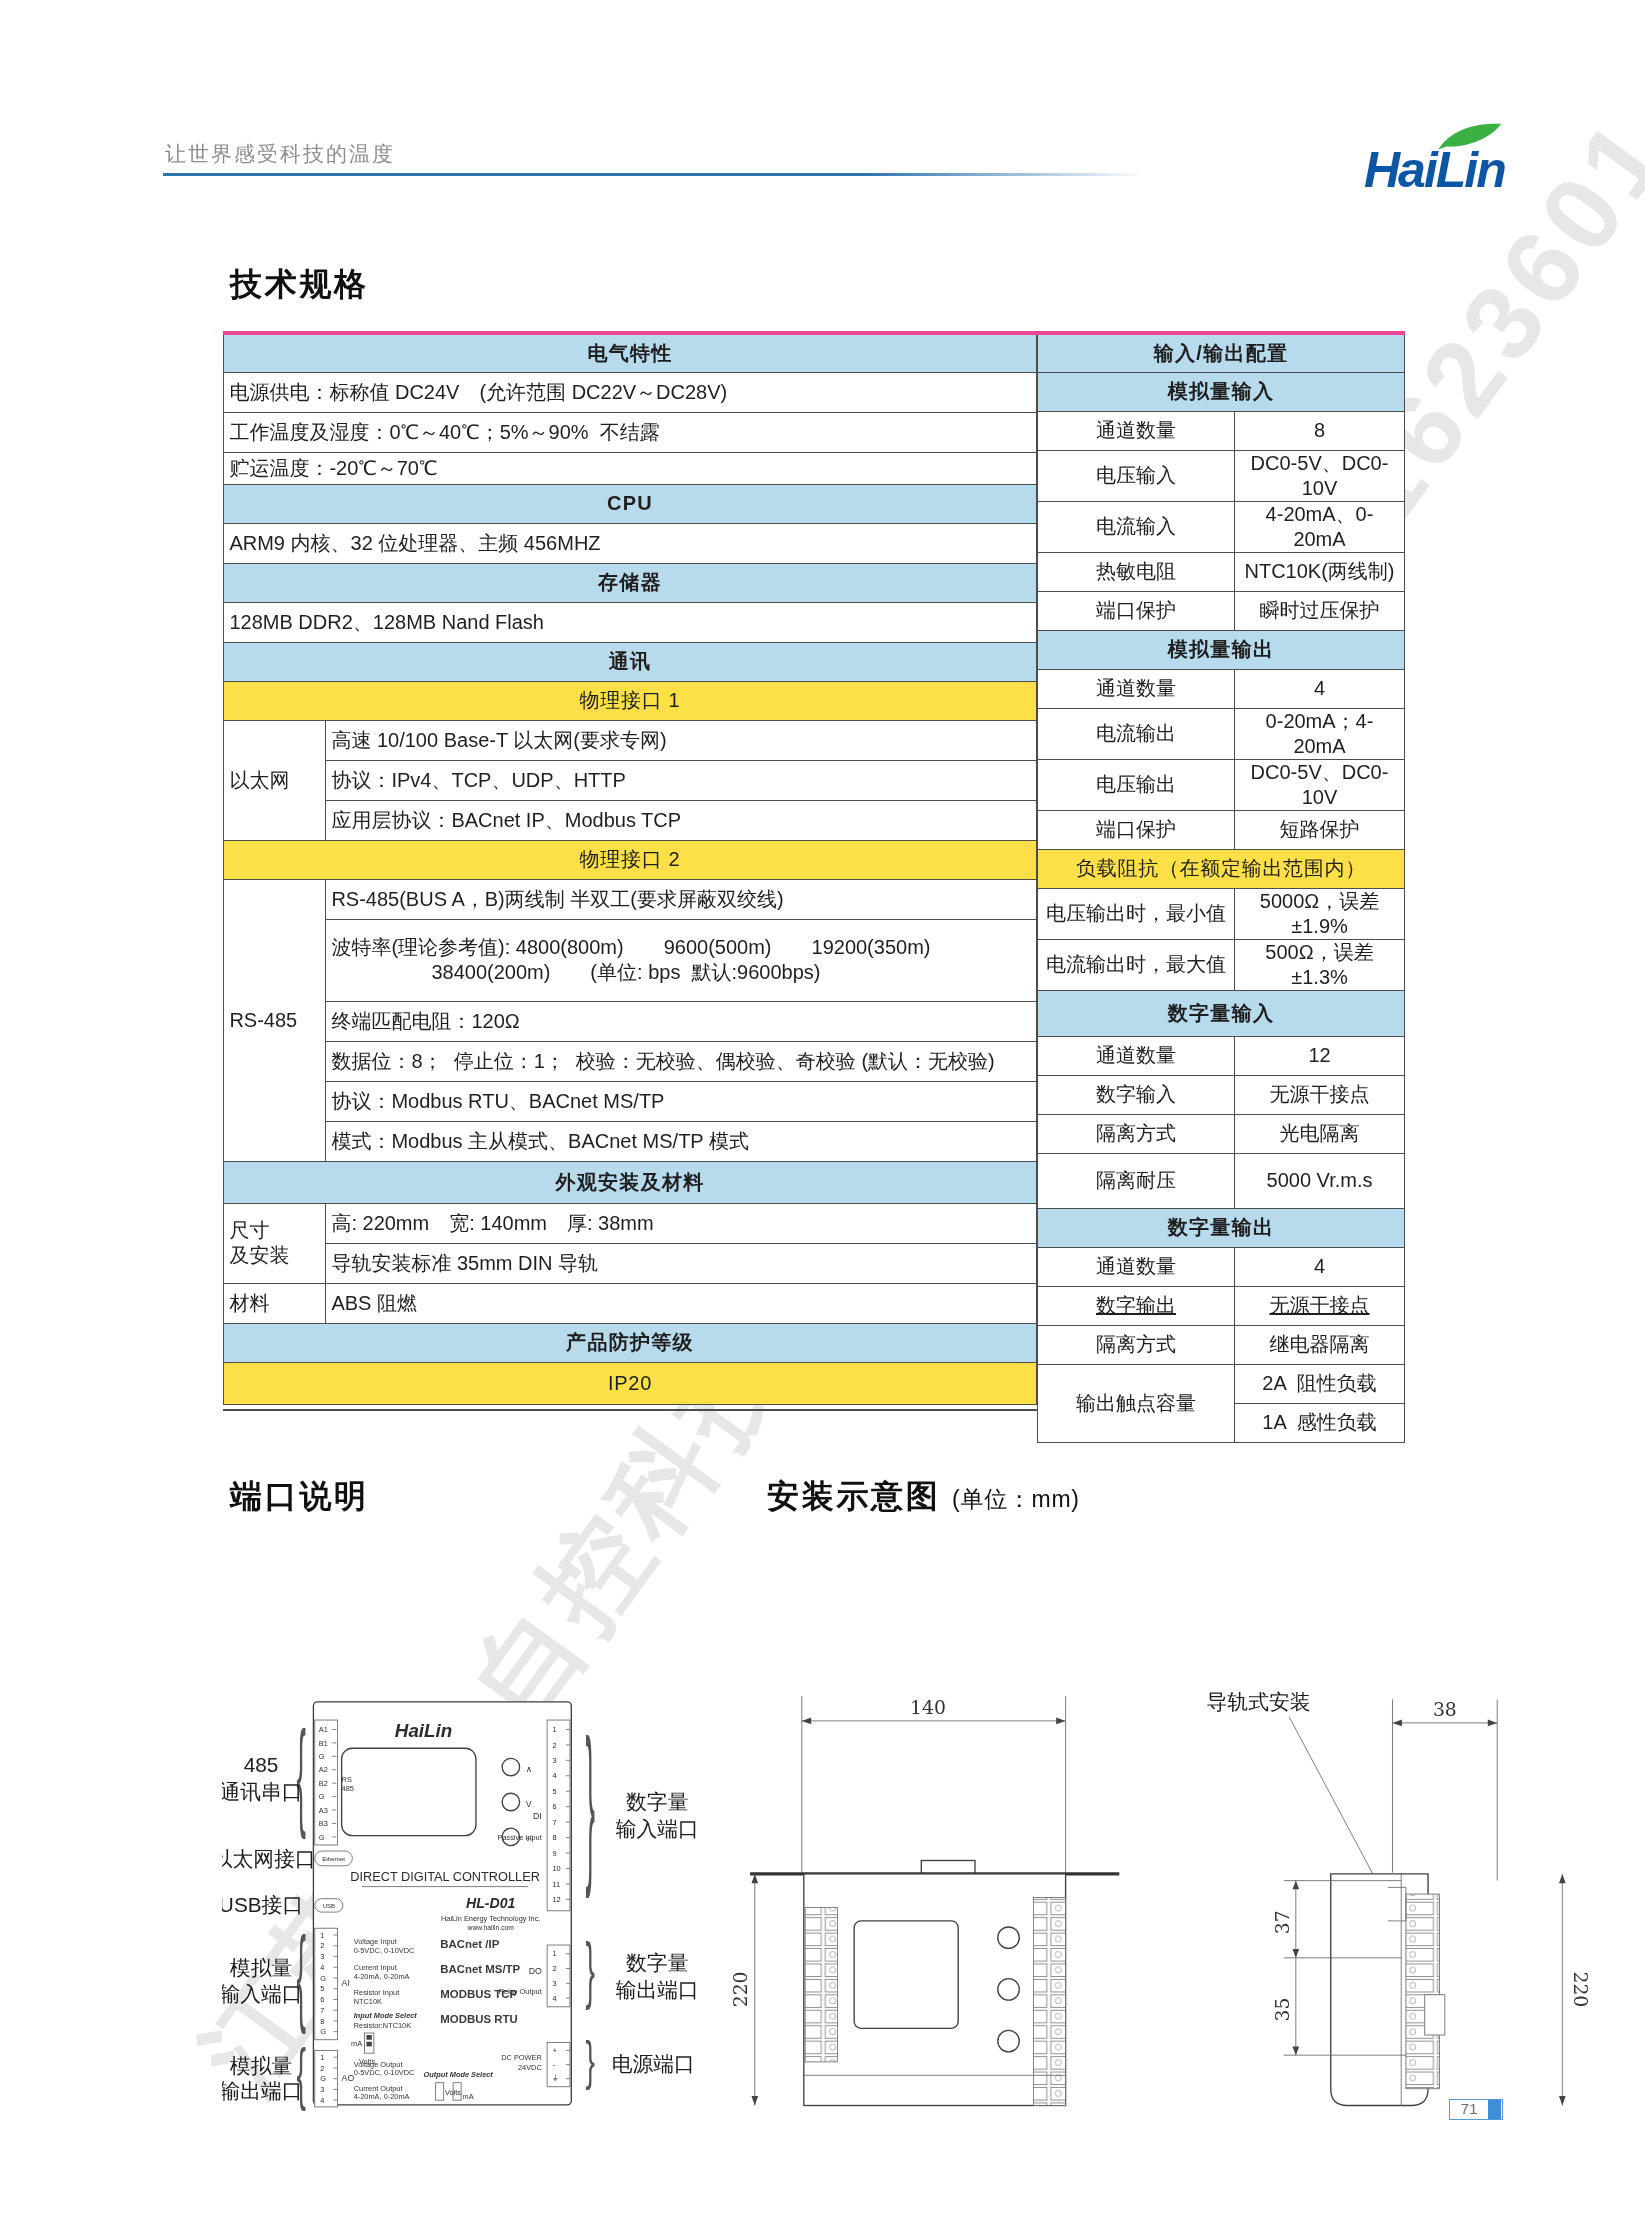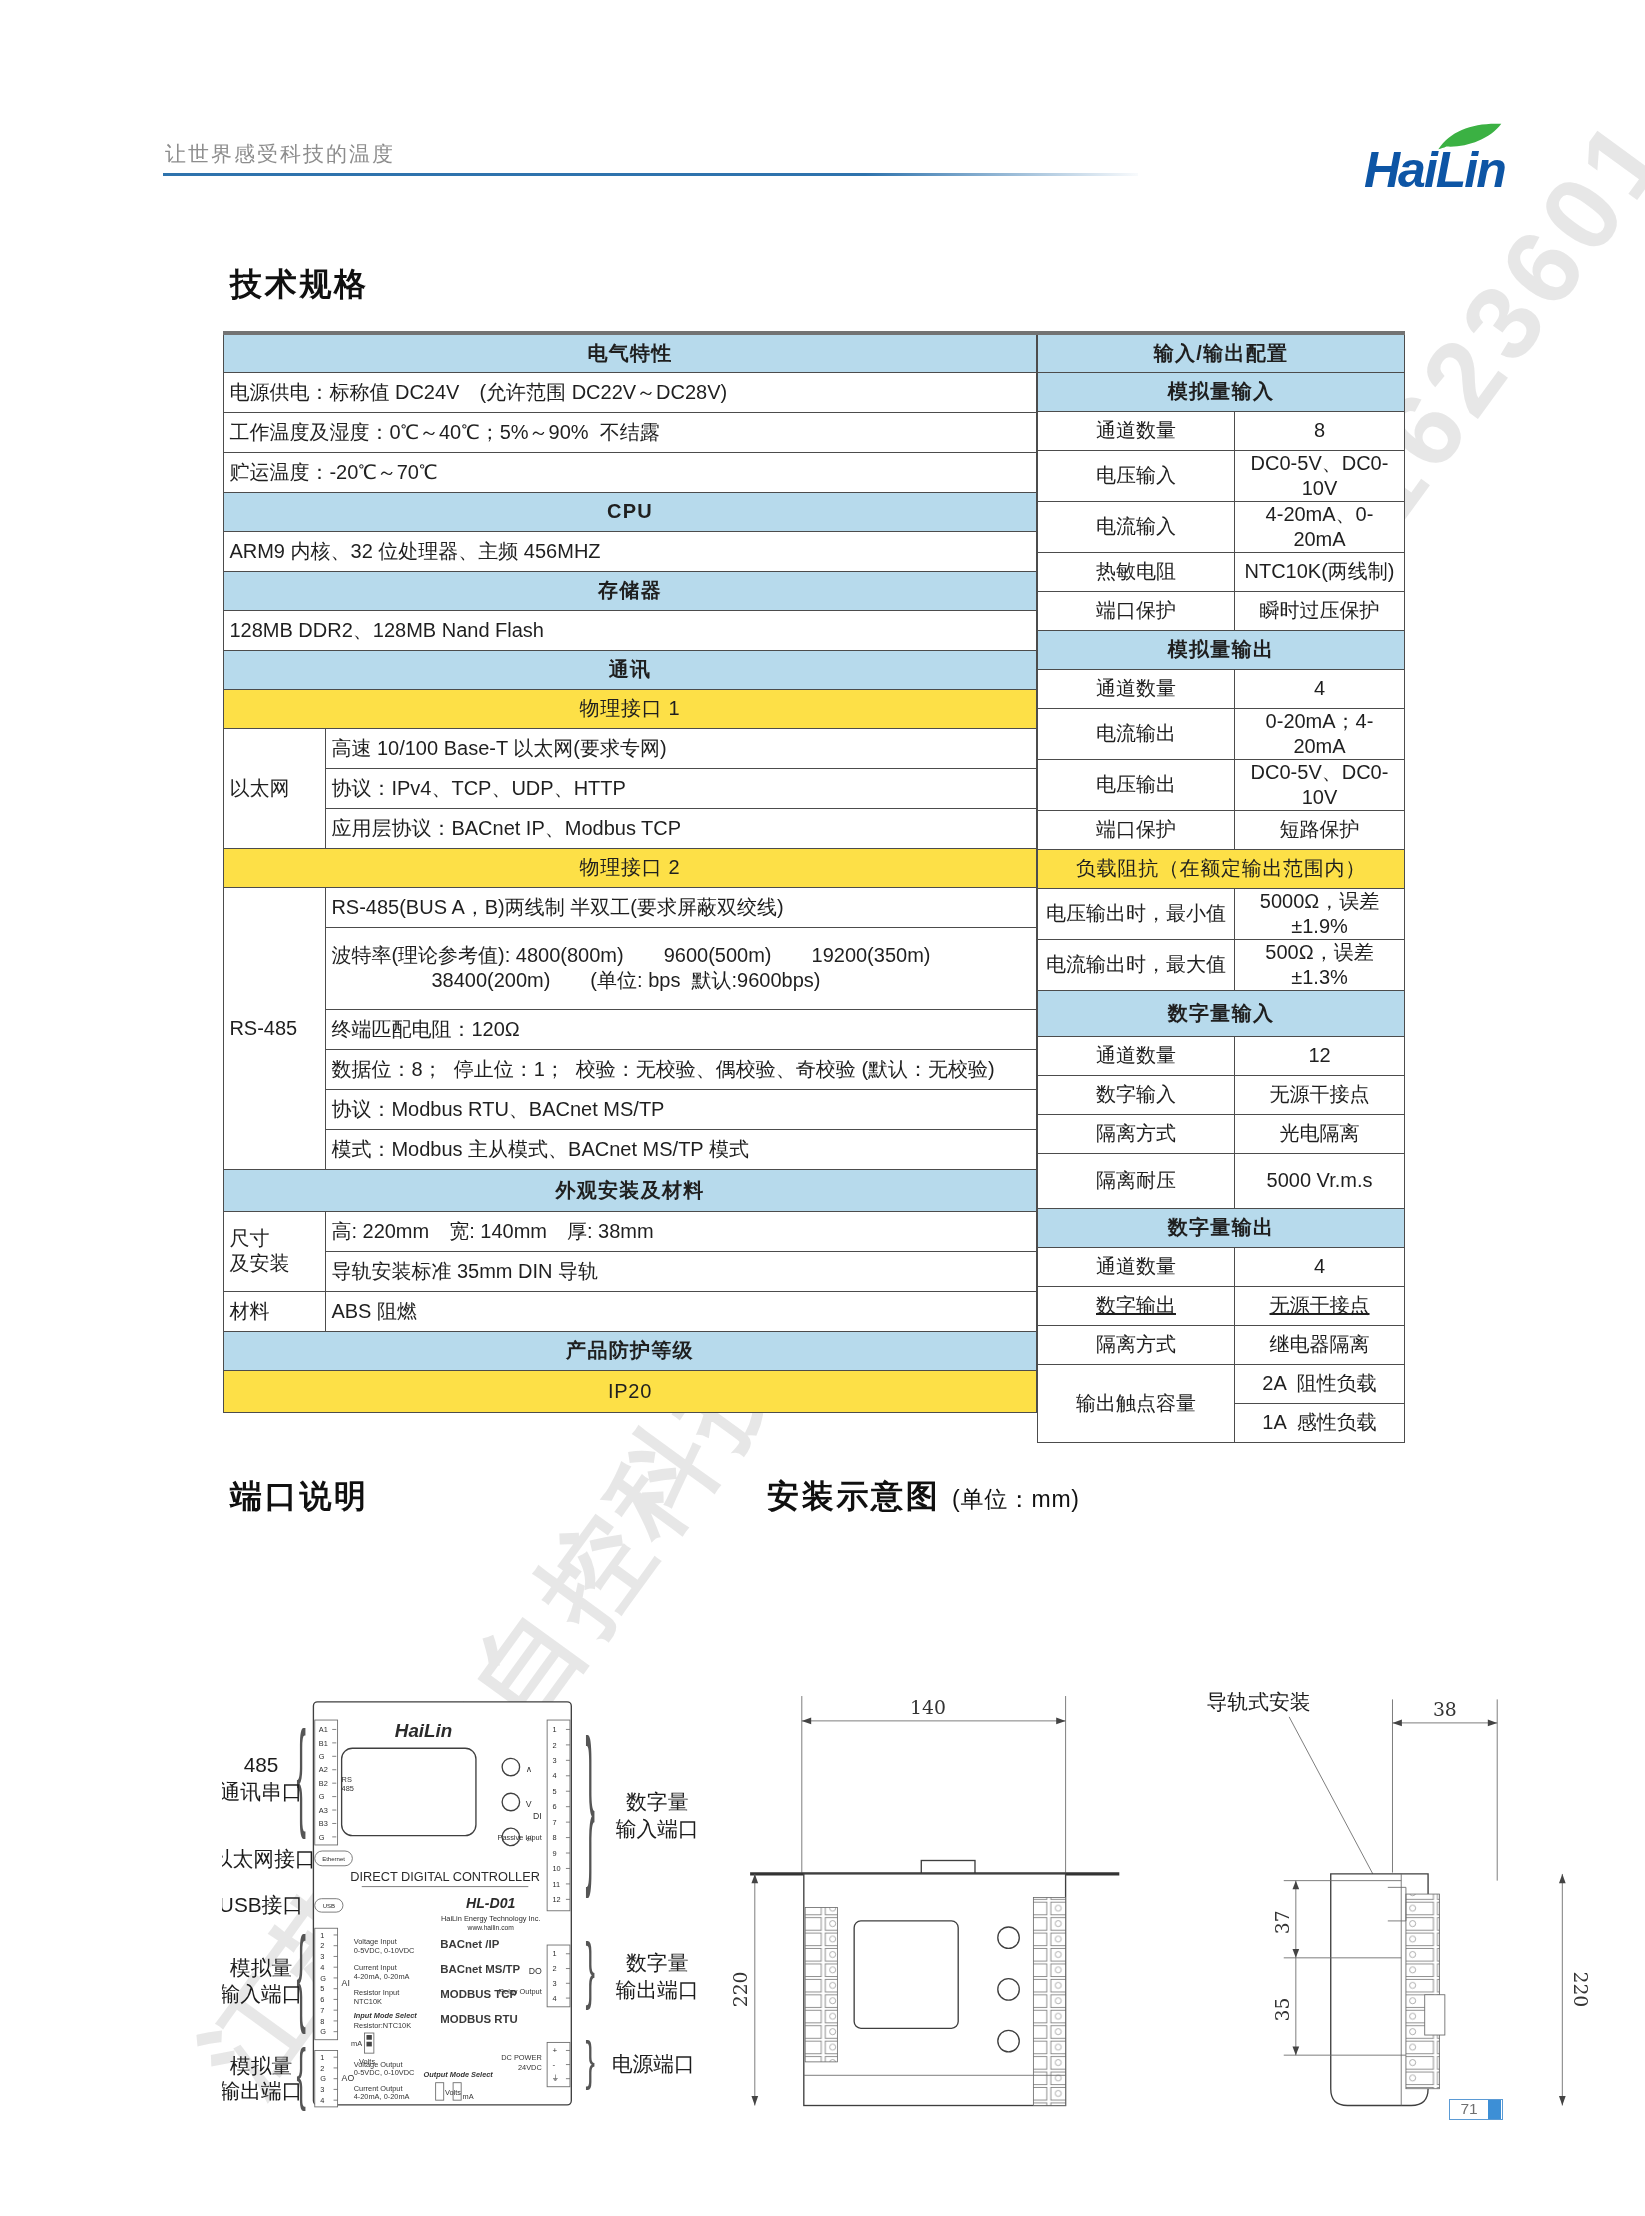--- a/index.html
+++ b/index.html
@@ -22,21 +22,21 @@
   
   .watermark{position:absolute;left:171px;top:2036px;transform:rotate(-54deg);transform-origin:0 0;
              font-size:106px;font-weight:700;letter-spacing:8px;color:rgba(176,176,176,0.30);
              white-space:nowrap;z-index:0;pointer-events:none;}
   
   table.spec{position:absolute;border-collapse:collapse;table-layout:fixed;z-index:2;background:transparent;}
   #leftTable{left:223px;top:331px;width:814px;}
   #rightTable{left:1037px;top:331px;width:367px;}
   table.spec td{border:1.3px solid #4c4c4c;font-size:20px;vertical-align:middle;padding:0 5.4px;
                 white-space:pre-wrap;line-height:1.25;}
-  table.spec tr:first-child td{border-top:4px solid #737373;}
+  table.spec tr:first-child td{border-top:4px solid #ec4899;}
   td.h{background:#b7daec;text-align:center;font-weight:bold;letter-spacing:1.3px;}
   td.c{background:#fde047;text-align:center;letter-spacing:0.7px;}
   td.p{background:#fff;text-align:left;padding-left:17.5px;}
   td.g{background:#fff;}
   td.g2{line-height:2.4;}
   td.k{background:#fff;text-align:center;}
   td.v{background:#fff;text-align:center;}
   td.vt{border-top:2.7px solid #9a9a9a;}
   .bottom-line{position:absolute;left:223px;top:1409px;width:1181px;height:2px;background:#4c4c4c;z-index:1;}
   
@@ -85,21 +85,21 @@
     <tbody id="leftBody">
         <tr style="height: 39px;">
           <td class="h" colspan="2">电气特性</td>
         </tr>
         <tr style="height: 40px;">
           <td class="p" colspan="2">电源供电：标称值 DC24V　(允许范围 DC22V～DC28V)</td>
         </tr>
         <tr style="height: 40px;">
           <td class="p" colspan="2">工作温度及湿度：0℃～40℃；5%～90%  不结露</td>
         </tr>
-        <tr style="height: 40px;">
+        <tr style="height: 32px;">
           <td class="p" colspan="2">贮运温度：-20℃～70℃</td>
         </tr>
         <tr style="height: 39px;">
           <td class="h" colspan="2">CPU</td>
         </tr>
         <tr style="height: 40px;">
           <td class="p" colspan="2">ARM9 内核、32 位处理器、主频 456MHZ</td>
         </tr>
         <tr style="height: 39px;">
           <td class="h" colspan="2">存储器</td>

